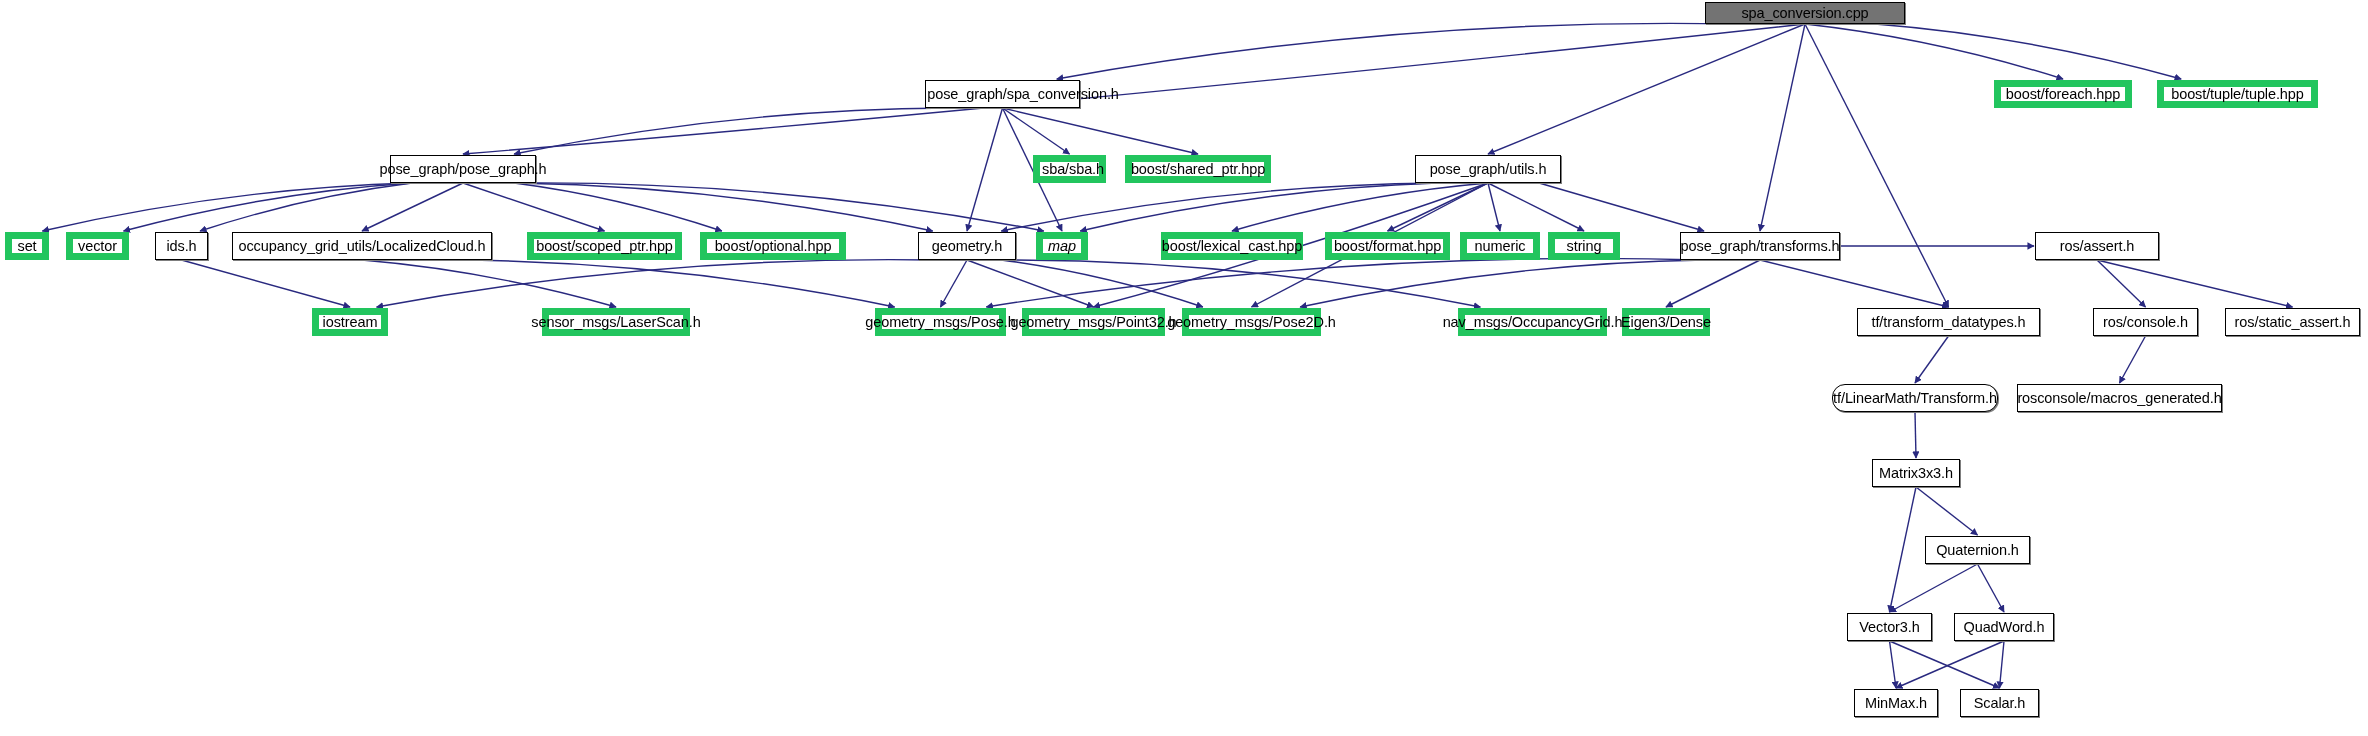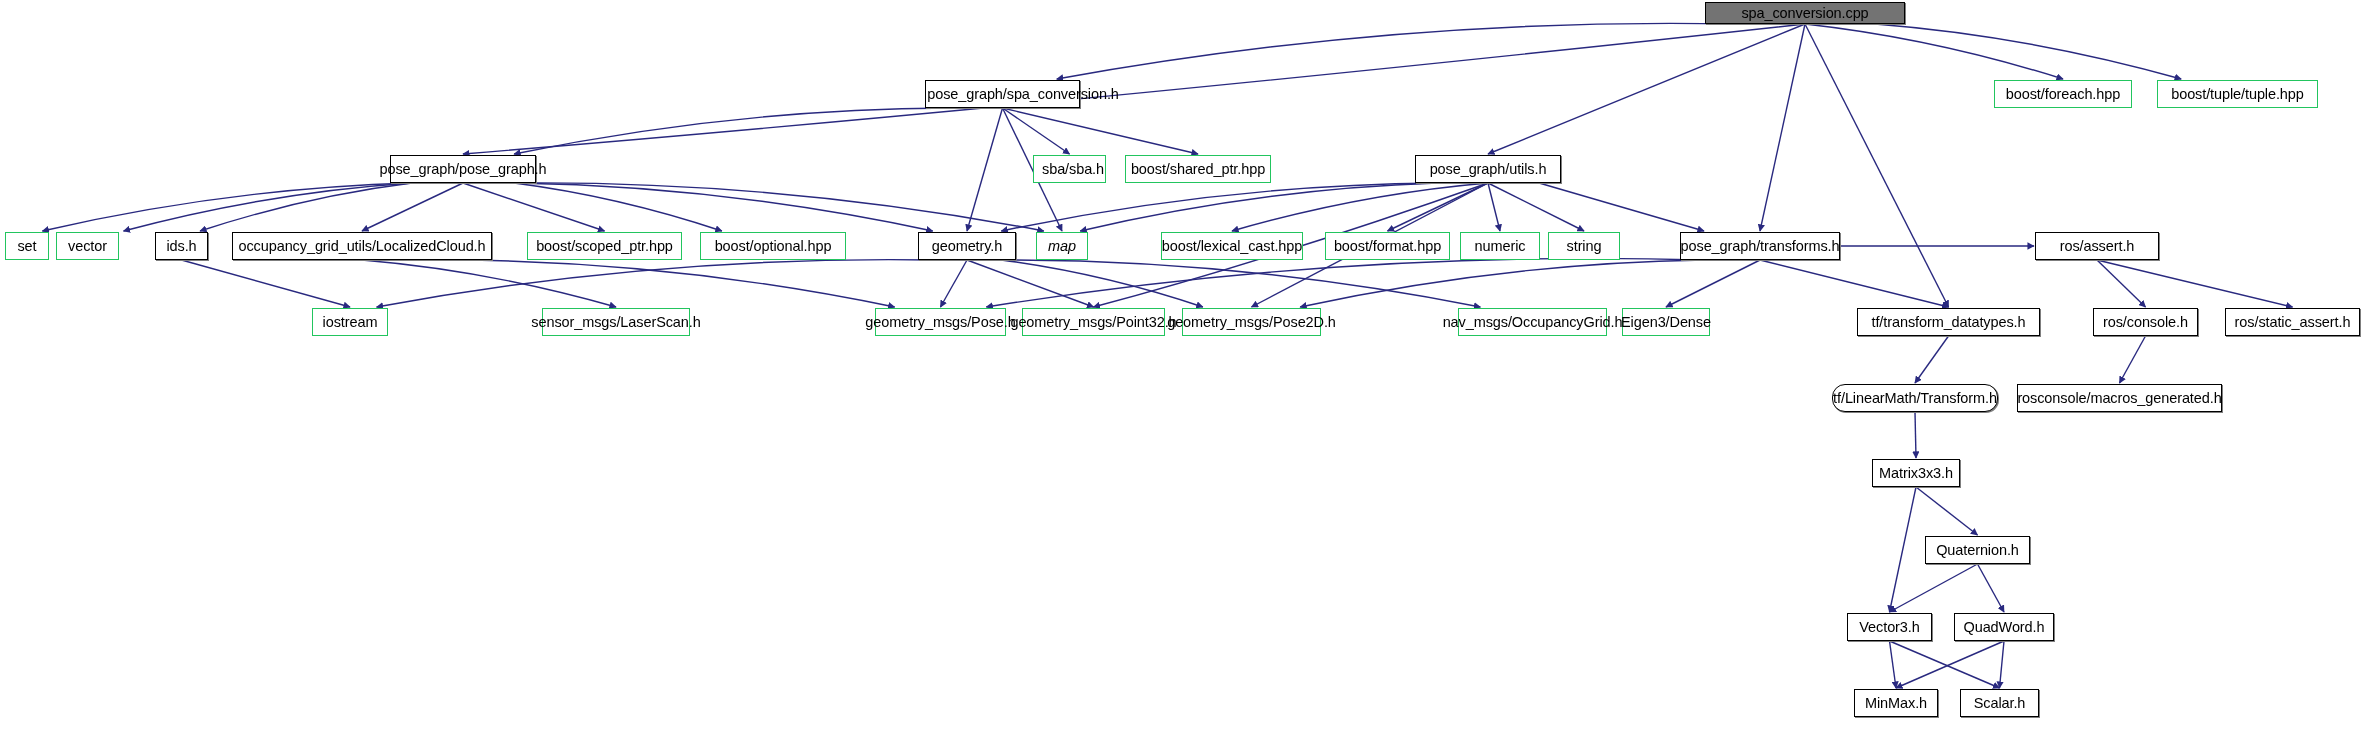--- a/index.html
+++ b/index.html
@@ -27,21 +27,21 @@
     position: absolute;
     box-sizing: border-box;
     display: flex;
     align-items: center;
     justify-content: center;
     white-space: nowrap;
     font-size: 14.5px;
     color: #000000;
     line-height: 1;
     background: #ffffff;
-    border: 1px solid #22c55e;
+    border: 7px solid #22c55e;
     height: 28px;
     padding: 0 7px;
     letter-spacing: -0.1px;
   }
   .node.strong {
     border: 1px solid #000000;
     box-shadow: 1px 1px 0 0 #7f7f7f;
   }
   .node.root {
     background: #737373;
@@ -138,21 +138,21 @@
       </div>
       <div class="node" style="left: 1125px; top: 155px; width: 146px; height: 28px;">
         <span>boost/shared_ptr.hpp</span>
       </div>
       <div class="node strong" style="left: 1415px; top: 155px; width: 146px; height: 28px;">
         <span>pose_graph/utils.h</span>
       </div>
       <div class="node" style="left: 5px; top: 232px; width: 44px; height: 28px;">
         <span>set</span>
       </div>
-      <div class="node" style="left: 56px; top: 232px; width: 63px; height: 28px;">
+      <div class="node" style="left: 66px; top: 232px; width: 63px; height: 28px;">
         <span>vector</span>
       </div>
       <div class="node strong" style="left: 155px; top: 232px; width: 53px; height: 28px;">
         <span>ids.h</span>
       </div>
       <div class="node strong" style="left: 232px; top: 232px; width: 260px; height: 28px;">
         <span>occupancy_grid_utils/LocalizedCloud.h</span>
       </div>
       <div class="node" style="left: 527px; top: 232px; width: 155px; height: 28px;">
         <span>boost/scoped_ptr.hpp</span>

